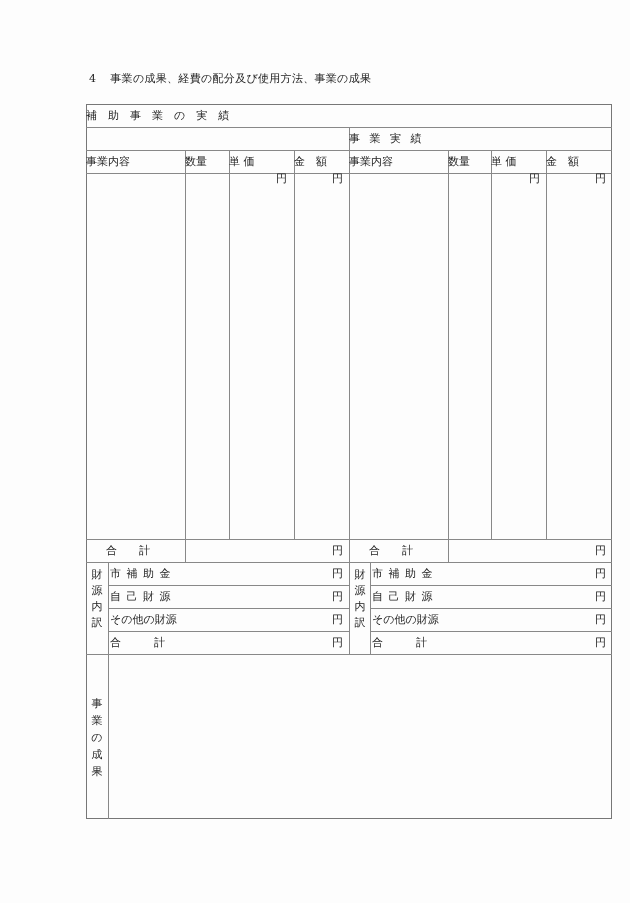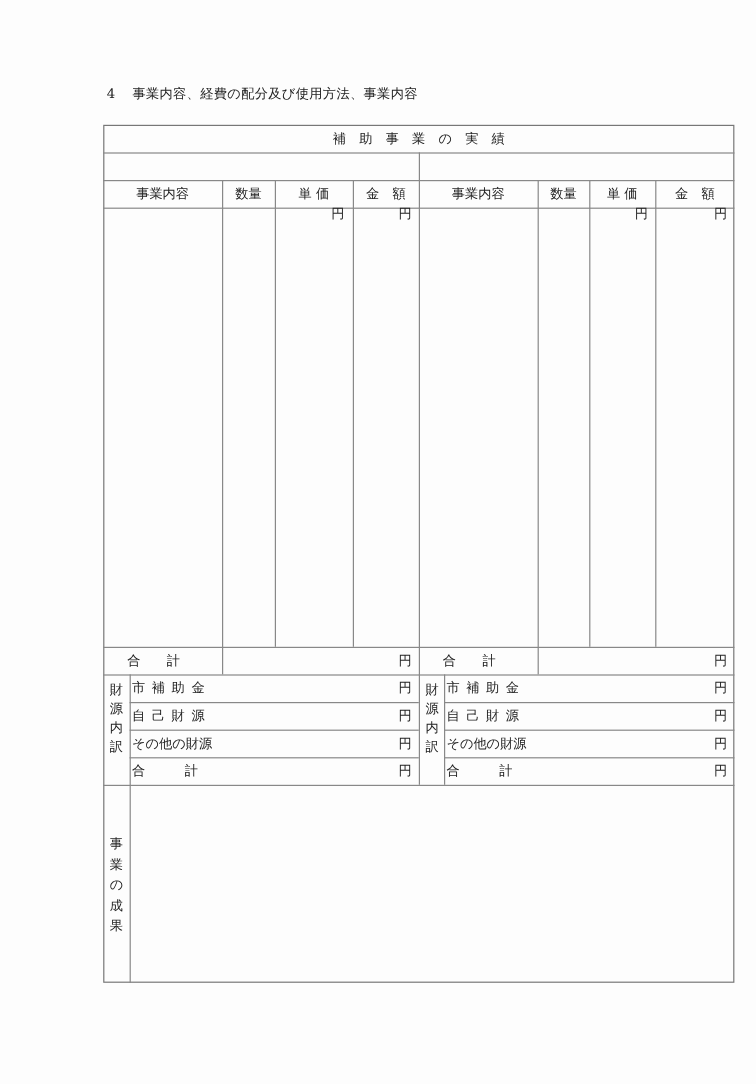--- a/index.html
+++ b/index.html
@@ -5,29 +5,29 @@
   html, body { margin:0; padding:0; background:#fdfdfd; }
   body { width:630px; height:903px; position:relative; overflow:hidden;
          font-family:"DejaVu Serif","Liberation Serif",serif; color:#222; }
   .heading { position:absolute; left:89px; top:71px; font-size:11px; letter-spacing:0.3px; }
   .heading .num { margin-right:14px; }
   .form { position:absolute; left:86px; top:104px; width:526px; height:715px; }
   .hl { position:absolute; height:1px; background:#888; }
   .vl { position:absolute; width:1px; background:#888; }
   .border { position:absolute; left:0; top:0; width:524px; height:713px; border:1px solid #777; }
   .t { position:absolute; font-size:11px; line-height:23px; height:23px; white-space:nowrap; }
-  .c { text-align:center; }
+  .c { text-align:left; }
   .r { text-align:right; }
   .vt { position:absolute; font-size:11px; width:14px; line-height:15px; text-align:center; }
 </style>
 </head>
 <body>
 
 <div class="heading">
-  <span class="num">4</span><span>事業内容、経費の配分及び使用方法、事業内容</span>
+  <span class="num">4</span><span>事業の成果、経費の配分及び使用方法、事業の成果</span>
 </div>
 
 <div class="form">
   <div class="border"></div>
 
   <div class="hl" style="left:0;top:23px;width:526px"></div>
   <div class="hl" style="left:0;top:46px;width:526px"></div>
   <div class="hl" style="left:0;top:69px;width:526px"></div>
   <div class="hl" style="left:0;top:435px;width:526px"></div>
   <div class="hl" style="left:0;top:458px;width:526px"></div>
@@ -44,20 +44,21 @@
   <div class="vl" style="left:143px;top:46px;height:389px"></div>
   <div class="vl" style="left:208px;top:46px;height:389px"></div>
   <div class="vl" style="left:362px;top:46px;height:412px"></div>
   <div class="vl" style="left:405px;top:46px;height:389px"></div>
   <div class="vl" style="left:460px;top:46px;height:389px"></div>
   <div class="vl" style="left:22px;top:458px;height:257px"></div>
   <div class="vl" style="left:284px;top:458px;height:92px"></div>
 
   <div class="t c" style="left:0;top:0;width:526px">補　助　事　業　の　実　績</div>
 
+  <div class="t c" style="left:263px;top:23px;width:263px;letter-spacing:3px">事 業 実 績</div>
 
   <div class="t c" style="left:0;top:46px;width:99px">事業内容</div>
   <div class="t c" style="left:99px;top:46px;width:44px">数量</div>
   <div class="t c" style="left:143px;top:46px;width:65px">単 価</div>
   <div class="t c" style="left:208px;top:46px;width:55px">金　額</div>
 
   <div class="t c" style="left:263px;top:46px;width:99px">事業内容</div>
   <div class="t c" style="left:362px;top:46px;width:43px">数量</div>
   <div class="t c" style="left:405px;top:46px;width:55px">単 価</div>
   <div class="t c" style="left:460px;top:46px;width:66px">金　額</div>

